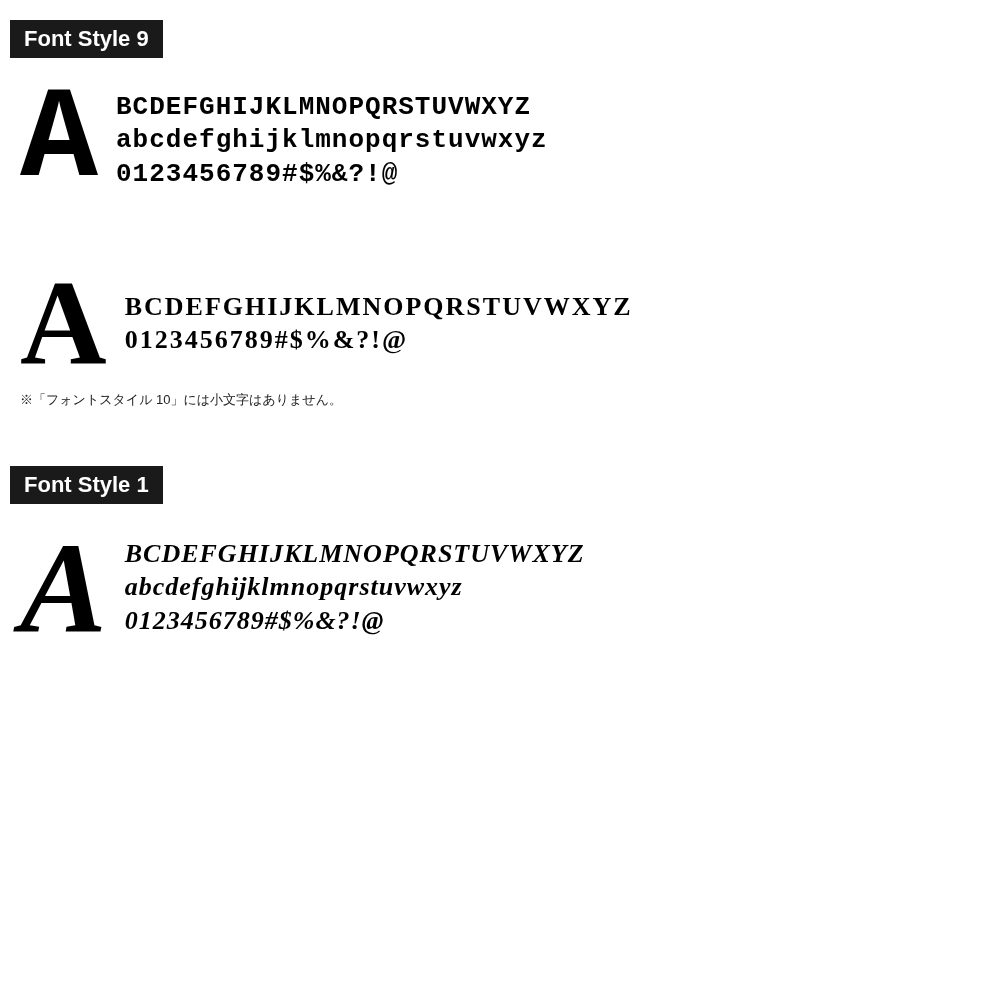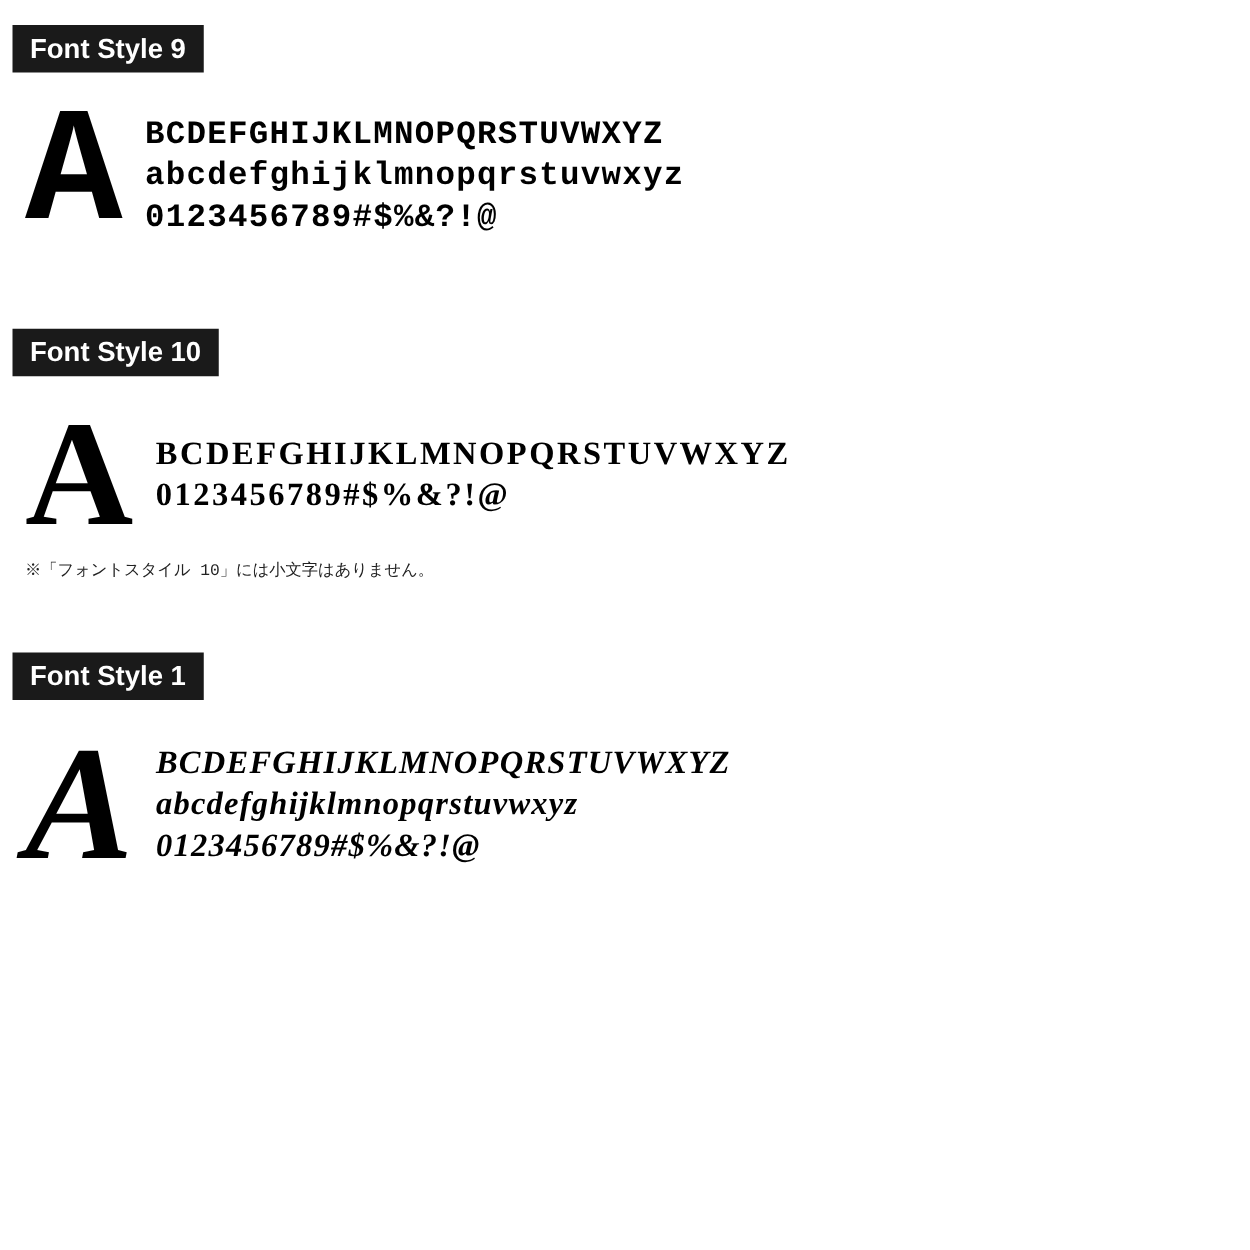--- a/index.html
+++ b/index.html
@@ -95,21 +95,21 @@
       font-weight: 900;
       font-size: 26px;
       letter-spacing: 2px;
     }
 
     .note-text {
       font-size: 13px;
       color: #222;
       margin-top: 8px;
       margin-left: 10px;
-      font-family: Liberation Mono, monospace;
+      font-family: Liberation Sans, sans-serif;
     }
 
     
     .style11 .big-letter {
       font-family: 'Palatino Linotype', 'Palatino', 'Book Antiqua', Georgia, serif;
       font-weight: 900;
       font-style: italic;
       font-size: 130px;
     }
 
@@ -140,21 +140,20 @@
         <div class="char-line">BCDEFGHIJKLMNOPQRSTUVWXYZ</div>
         <div class="char-line">abcdefghijklmnopqrstuvwxyz</div>
         <div class="char-line">0123456789#$%&amp;?!@</div>
       </div>
     </div>
   </div>
 
   <div class="divider"></div>
 
   <div class="font-section" style="margin-top: 30px;">
-    <div class="section-header">Font Style 10</div>
     <div class="font-demo style10">
       <div class="big-letter">A</div>
       <div class="char-lines">
         <div class="char-line">BCDEFGHIJKLMNOPQRSTUVWXYZ</div>
         <div class="char-line">0123456789#$%&amp;?!@</div>
       </div>
     </div>
     <div class="note-text">※「フォントスタイル 10」には小文字はありません。</div>
   </div>
 

